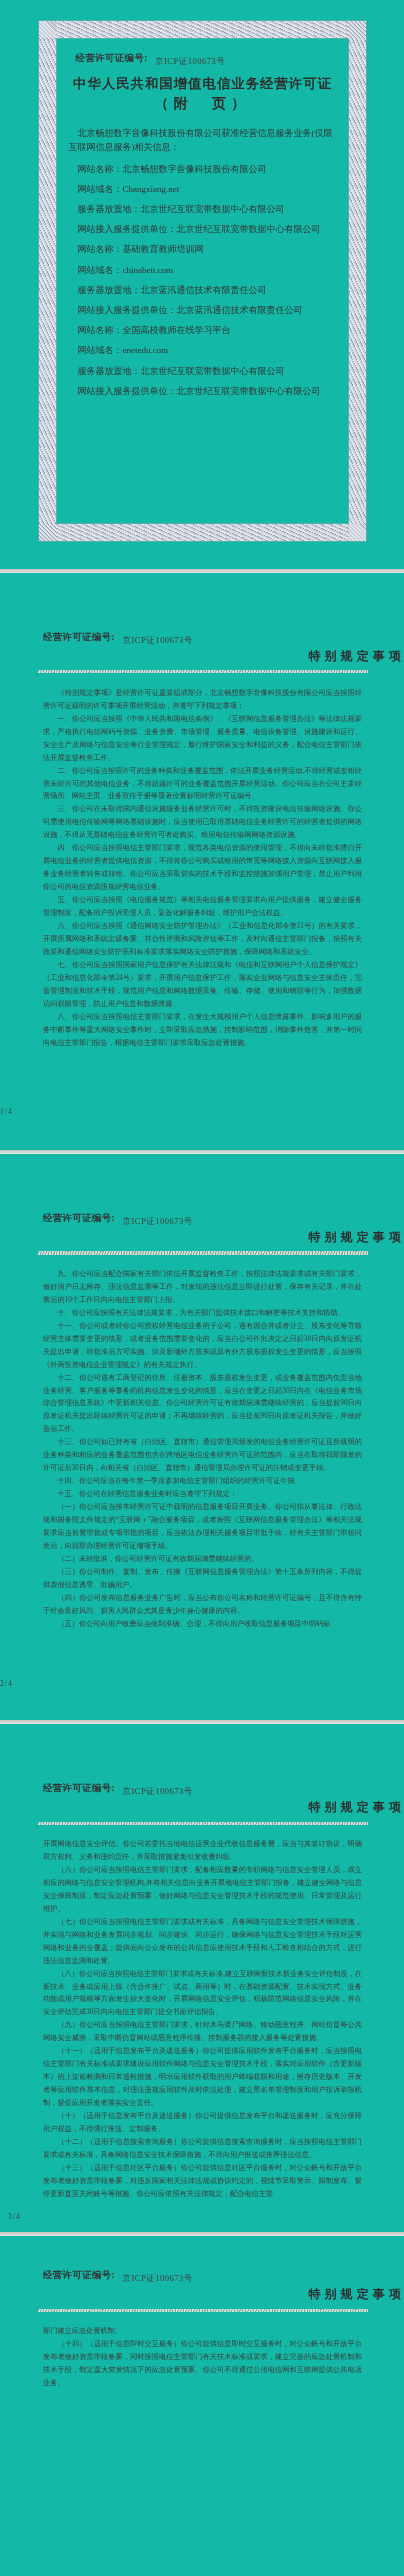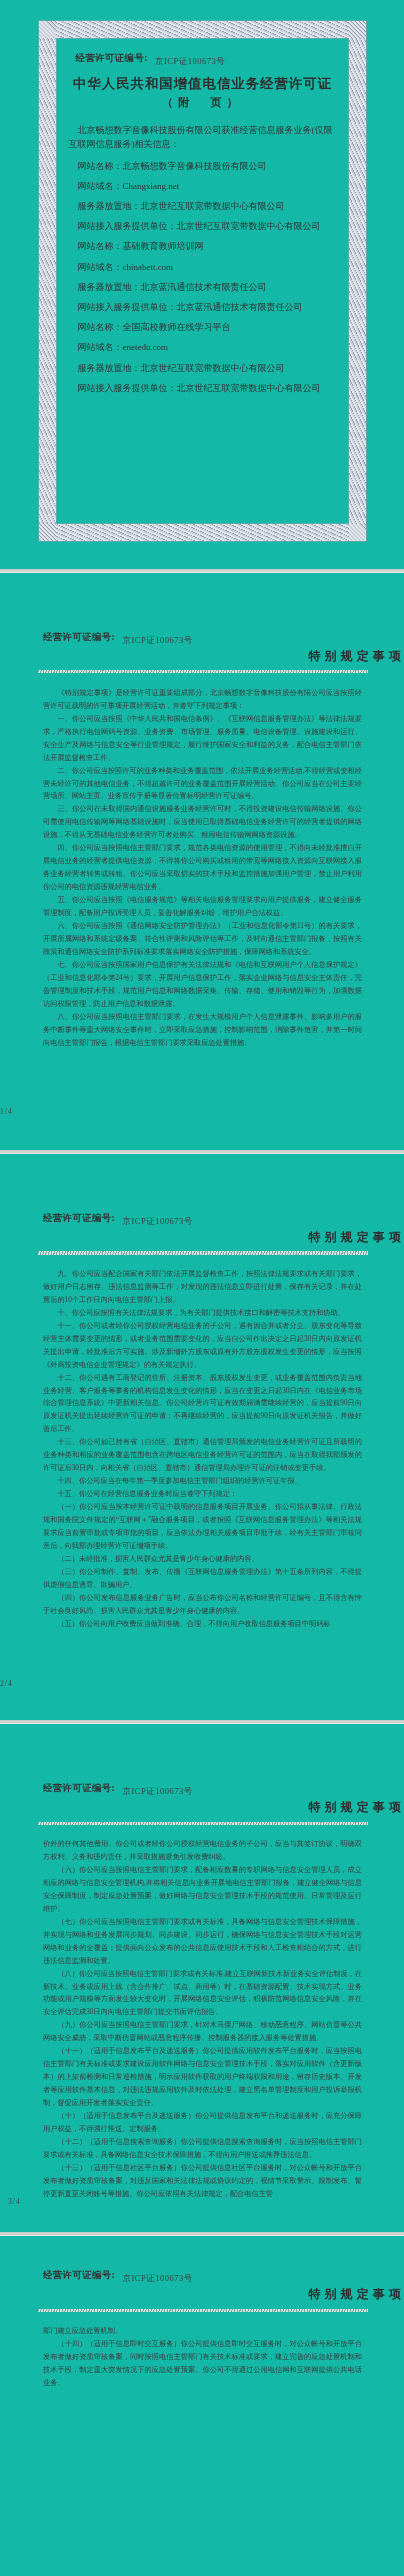--- a/index.html
+++ b/index.html
@@ -30,21 +30,21 @@
     box-sizing:border-box;
   }
   .cert-head-row{margin:1px 0 0 9.3px;}
   .lic-label{font-size:9.3px;font-weight:bold;letter-spacing:0.5px;color:#333;}
   .lic-no{font-size:8.5px;margin-left:5.2px;position:relative;top:2.6px;color:#3d3d3d;letter-spacing:0.5px;}
   .cert-title{
     margin:10.3px 0 2.1px 0;text-align:center;
     font-size:13.4px;font-weight:bold;color:#2e2e2e;letter-spacing:1px;
   }
   .cert-sub{
-    text-align:center;font-size:11px;font-weight:bold;
+    text-align:center;font-size:14px;font-weight:bold;
     letter-spacing:5.2px;color:#2e2e2e;margin-bottom:12.4px;
   }
   .cert-intro{
     font-size:9px;line-height:1.6;margin:5.2px 2.1px 8.2px 2.1px;
     text-indent:1em;color:#333;
   }
   .cert-entries{margin:0 2.1px;}
   .cert-entry{
     font-size:9px;line-height:1.5;margin:6.7px 0;
     text-indent:1em;color:#333;
@@ -73,21 +73,21 @@
   .folio{
     position:absolute;left:0;right:0;text-align:left;
     font-size:7.7px;letter-spacing:1px;color:#444;
   }
   .prov-1{height:577px;}
   .prov-2{height:566px;}
   .prov-3{height:508px;}
   .prov-4{height:636px;}
   .prov-1 .folio{bottom:34px;}
   .prov-2 .folio{bottom:32px;}
-  .prov-3 .folio{bottom:26px;padding-left:8px;}
+  .prov-3 .folio{bottom:11px;padding-left:8px;}
 </style>
 </head>
 <body>
 
 <div class="doc">
 
   <section class="page cert-page">
     <div class="cert-frame">
       <div class="cert-head-row">
         <span class="lic-label">经营许可证编号:</span>
@@ -181,21 +181,21 @@
         <p class="para">十二、你公司遇有工商登记的住所、注册资本、股东股权发生变更，或业务覆盖范围内负责当地业务经营、客户服务等事务的机构信息发生变化的情形，应当在变更之日起30日内在《电信业务市场综合管理信息系统》中更新相关信息。你公司经营许可证有效期届满需继续经营的，应当提前90日向原发证机关提出延续经营许可证的申请；不再继续经营的，应当提前90日向原发证机关报告，并做好善后工作。</p>
 
         <p class="para">十三、你公司如已持有省（自治区、直辖市）通信管理局颁发的电信业务经营许可证且所载明的业务种类和相应的业务覆盖范围包含在跨地区电信业务经营许可证的范围内，应当在取得我部颁发的许可证后30日内，向相关省（自治区、直辖市）通信管理局办理许可证的注销或变更手续。</p>
 
         <p class="para">十四、你公司应当在每年第一季度参加电信主管部门组织的经营许可证年报。</p>
 
         <p class="para">十五、你公司在经营信息服务业务时应当遵守下列规定：</p>
 
         <p class="para">（一）你公司应当按本经营许可证中载明的信息服务项目开展业务。你公司拟从事法律、行政法规和国务院文件规定的“互联网＋”融合服务项目，或者按照《互联网信息服务管理办法》等相关法规要求应当前置审批或专项审批的项目，应当依法办理相关服务项目审批手续，经有关主管部门审核同意后，向我部办理经营许可证增项手续。</p>
 
-        <p class="para">（二）未经批准，损害人民群众尤其是青少年身心健康的内容。</p>
+        <p class="para">（二）未经批准，你公司经营许可证有效期届满需继续经营的。</p>
 
         <p class="para">（三）你公司制作、复制、发布、传播《互联网信息服务管理办法》第十五条所列内容，不得提供虚假信息诱导、欺骗用户。</p>
 
         <p class="para">（四）你公司发布信息服务业务广告时，应当公布你公司名称和经营许可证编号，且不得含有悖于社会良好风尚、损害人民群众尤其是青少年身心健康的内容。</p>
 
         <p class="para">（五）你公司向用户收费应当做到准确、合理，不得向用户收取信息服务项目中明码标</p>
       </div>
     <div class="folio">2/4</div>
   </section>
 
@@ -205,21 +205,21 @@
     <div class="prov-head">
       <div class="prov-lic-row">
         <span class="lic-label">经营许可证编号:</span>
         <span class="lic-no">京ICP证100673号</span>
       </div>
       <h2 class="prov-title">特别规定事项</h2>
       <div class="zigzag"></div>
     </div>
     <div class="prov-body">
 
-        <p class="para cont">价外的任何其他费用。你公司或者经你公司授权经营电信业务的子公司，应当与其签订协议，明确双方权利、义务和违约责任，并采取措施避免引发收费纠纷。</p>
+        <p class="para cont">开展网络信息安全评估。你公司若委托当地电信运营企业代收信息服务费，应当与其签订协议，明确双方权利、义务和违约责任，并采取措施避免引发收费纠纷。</p>
 
         <p class="para">（六）你公司应当按照电信主管部门要求，配备相应数量的专职网络与信息安全管理人员，成立相应的网络与信息安全管理机构,并将相关信息向业务开展地电信主管部门报备，建立健全网络与信息安全保障制度，制定应急处置预案，做好网络与信息安全管理技术手段的规范使用、日常管理及运行维护。</p>
 
         <p class="para">（七）你公司应当按照电信主管部门要求或有关标准，具备网络与信息安全管理技术保障措施，并实现与网络和业务发展同步规划、同步建设、同步运行，确保网络与信息安全管理技术手段对运营网络和业务的全覆盖；提供面向公众发布的公共信息应使用技术手段和人工检查相结合的方式，进行违法信息监测和处置。</p>
 
         <p class="para">（八）你公司应当按照电信主管部门要求或有关标准,建立互联网新技术新业务安全评估制度，在新技术、业务或应用上线（含合作推广、试点、商用等）时，在基础资源配置、技术实现方式、业务功能或用户规模等方面发生较大变化时，开展网络信息安全评估，积极防范网络信息安全风险，并在安全评估完成30日内向电信主管部门提交书面评估报告。</p>
 
         <p class="para">（九）你公司应当按照电信主管部门要求，针对木马僵尸网络、移动恶意程序、网站仿冒等公共网络安全威胁，采取中断仿冒网站或恶意程序传播、控制服务器的接入服务等处置措施。</p>
 
         <p class="para">（十一）（适用于信息发布平台及递送服务）你公司提供应用软件发布平台服务时，应当按照电信主管部门有关标准或要求建设应用软件网络与信息安全管理技术手段，落实对应用软件（含更新版本）的上架前检测和日常巡检措施，明示应用软件获取的用户终端权限和用途，留存历史版本、开发者等应用软件基本信息，对违法违规应用软件及时依法处理，建立黑名单管理制度和用户投诉举报机制，督促应用开发者落实安全责任。</p>

